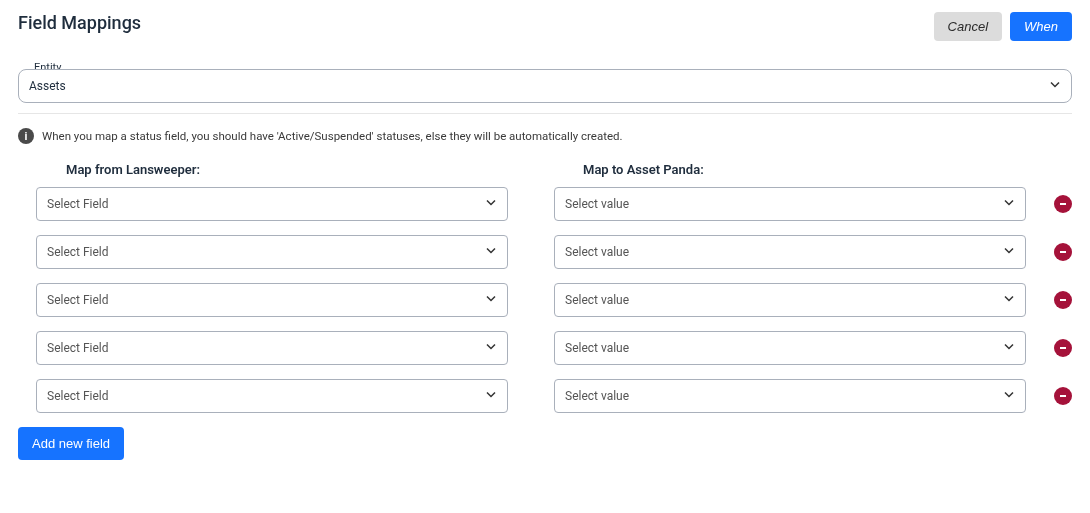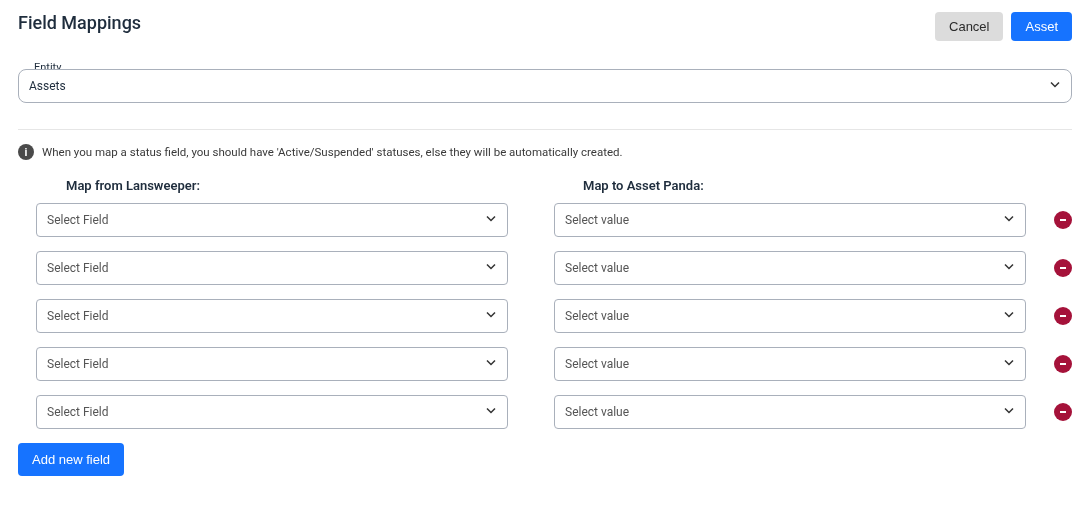--- a/index.html
+++ b/index.html
@@ -28,20 +28,21 @@
   .header-actions {
     display: flex;
     gap: 8px;
   }
   .btn {
     border: none;
     border-radius: 4px;
     padding: 7px 14px;
     font-size: 13px;
     cursor: pointer;
+    font-style: italic;
   }
   .btn-secondary {
     background: #dcdcdc;
     color: #2b2b2b;
   }
   .btn-primary {
     background: #1673ff;
     color: #fff;
   }
 
@@ -49,21 +50,20 @@
     display: flex;
     gap: 28px;
     margin-bottom: 10px;
   }
   .top-selects-col {
     flex: 1;
   }
 
   .field-wrap {
     position: relative;
-    margin-bottom: 16px;
   }
   .field-label {
     position: absolute;
     top: -8px;
     left: 10px;
     background: #fff;
     padding: 0 6px;
     font-size: 11px;
     color: #1f2d3d;
     line-height: 14px;
@@ -193,21 +193,21 @@
 </style>
 </head>
 <body>
 
 <div class="page">
 
   <div class="header-row">
     <div class="page-title">Field Mappings</div>
     <div class="header-actions">
       <button class="btn btn-secondary">Cancel</button>
-      <button class="btn btn-primary">Asset</button>
+      <button class="btn btn-primary">When</button>
     </div>
   </div>
 
   <div class="top-selects">
     <div class="top-selects-col">
       <div class="field-wrap">
         <div class="field-label">Entity</div>
         <div class="field-input">
           <span>Assets</span>
           <span class="chev">

